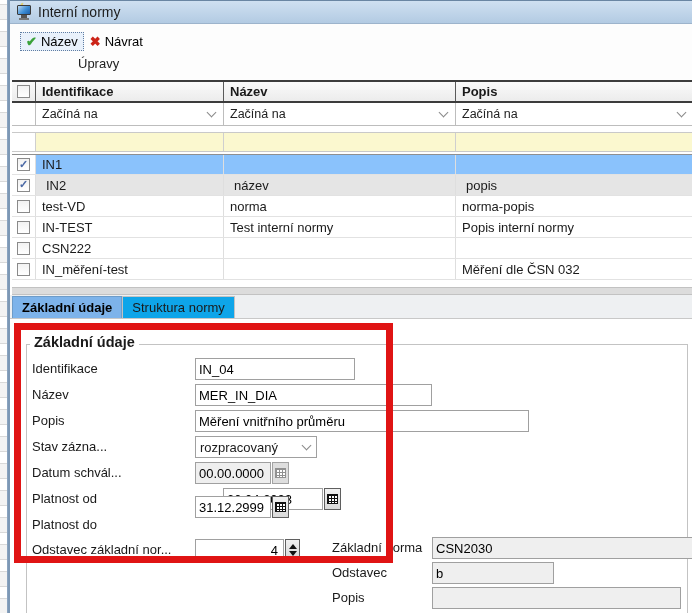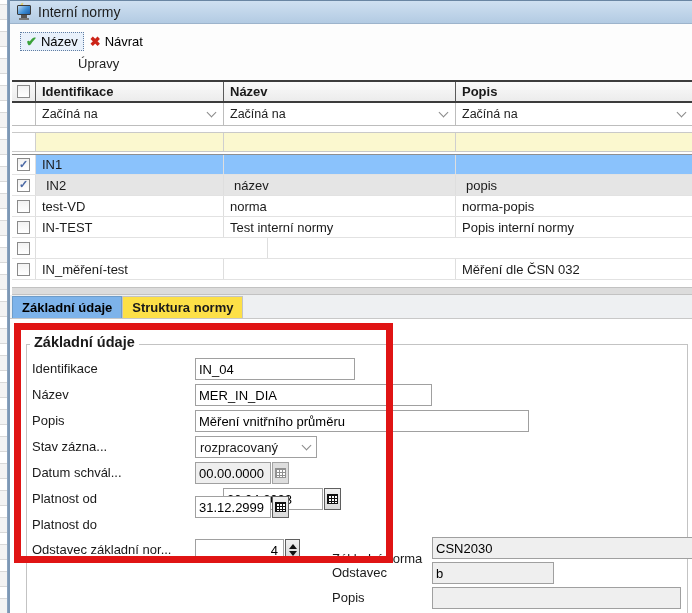--- a/index.html
+++ b/index.html
@@ -70,21 +70,21 @@
 
   .checkbox { width:13px; height:13px; border:1px solid #8a8a8a; background:linear-gradient(#f2f2f2,#fff);
     display:inline-flex; align-items:center; justify-content:center; font-size:11px; line-height:11px; color:#4b69a5; }
   .checkbox.checked::after { content:"✓"; font-weight:bold; margin-top:-1px; }
 
   .g-filler { height:7px; }
 
   .splitter { height:8px; background:#dcdcdc; border-top:1px solid #c2c2c2; border-bottom:1px solid #c2c2c2; margin-left:2px; cursor:row-resize; }
 
   .tabstrip { height:24px; background:#eef0f2; display:flex; align-items:flex-end; padding-left:2px; border-bottom:1px solid #c8c8c8; }
-  .tab { padding:3px 9px 3px 9px; font-size:13px; cursor:pointer; border:1px solid #c3c3c3; border-bottom:none; background:#fde047; height:22px;font-weight:bold; }
+  .tab { padding:3px 9px 3px 9px; font-size:13px; cursor:pointer; border:1px solid #c3c3c3; border-bottom:none; background:#0ea5e9; height:22px; }
   .tab.active { background:#7db3ea; font-weight:bold; border-color:#6d9cc9; color:#000; }
 
   
   .pane { position:relative; height:294px; background:#fff; overflow:hidden; }
   .gbox { position:absolute; left:16px; top:25px; width:662px; height:300px;
     border:1px solid #c3c3c3; border-bottom:none; }
   .gbox-legend { position:absolute; left:20px; top:15px; background:#fff; padding:0 4px;
     font-weight:bold; font-size:14.5px; }
 
   .flabel { position:absolute; left:22px; width:160px; height:20px; line-height:20px; font-size:13px;
@@ -216,20 +216,21 @@
           </div>
         <div class="g-cell c1">IN-TEST</div>
         <div class="g-cell c2">Test interní normy</div>
         <div class="g-cell c3">Popis interní normy</div>
       </div>
 
       <div class="g-row">
         <div class="g-cell cb">
             <span class="checkbox"></span>
           </div>
+        <div class="g-cell c1">CSN222</div>
         <div class="g-cell c2"></div>
         <div class="g-cell c3"></div>
       </div>
 
       <div class="g-row">
         <div class="g-cell cb">
             <span class="checkbox"></span>
           </div>
         <div class="g-cell c1">IN_měření-test</div>
         <div class="g-cell c2"></div>
@@ -299,21 +300,21 @@
 
       <div class="flabel" style="top:221px">Odstavec základní nor...</div>
       <div class="fctrl" style="left:185px; top:220px">
         <input class="tb" style="width: 89px; text-align: right; padding-right: 5px;" value="4">
         <span class="spin">
           <span class="tri-up"></span>
           <span class="tri-dn"></span>
         </span>
       </div>
 
-      <div class="rlabel" style="top:230px">Základní norma</div>
+      <div class="rlabel" style="top:219px">Základní norma</div>
       <div class="fctrl" style="left:422px; top:218px">
         <input class="tb gray" style="width: 269px;" readonly="" value="CSN2030">
       </div>
 
       <div class="rlabel" style="top:244px">Odstavec</div>
       <div class="fctrl" style="left:422px; top:243px">
         <input class="tb gray" style="width: 122px;" readonly="" value="b">
       </div>
 
       <div class="rlabel" style="top:269px">Popis</div>

